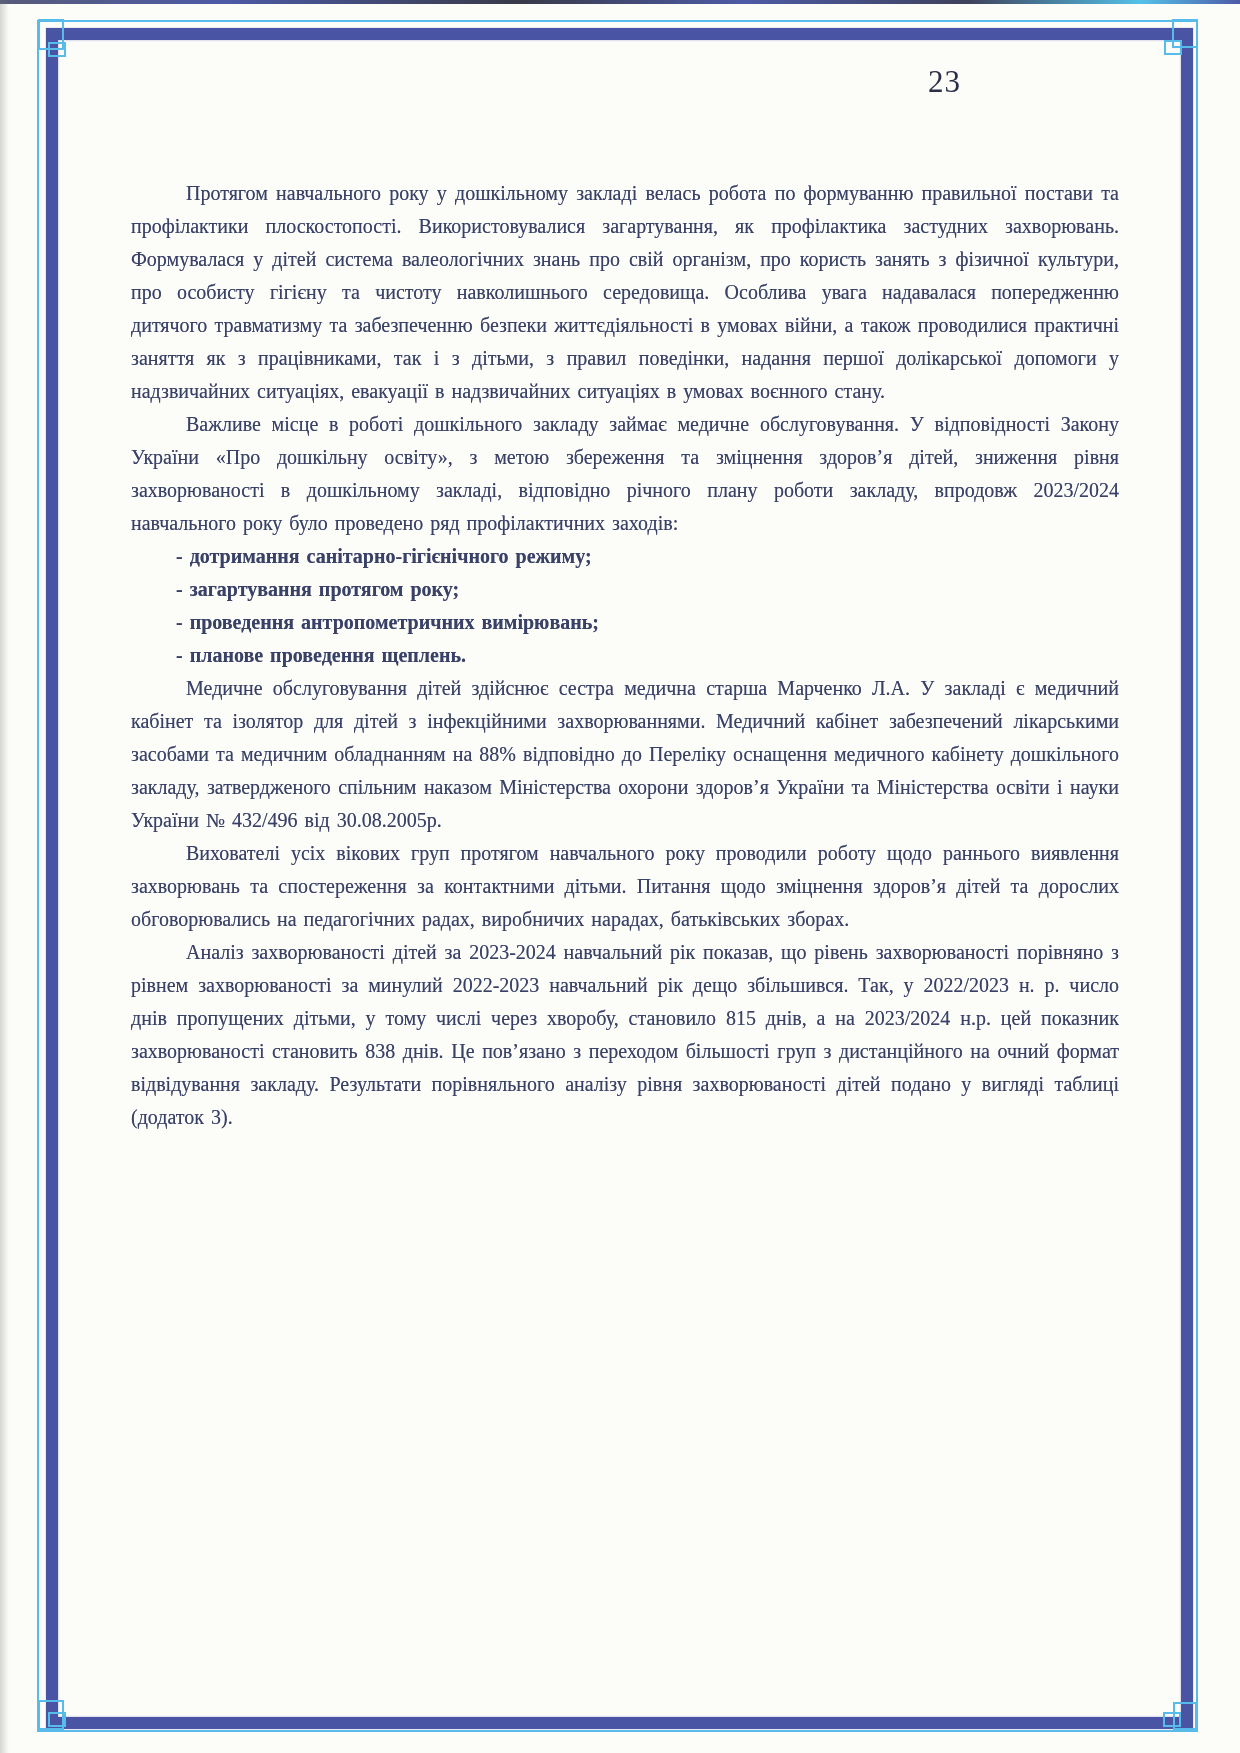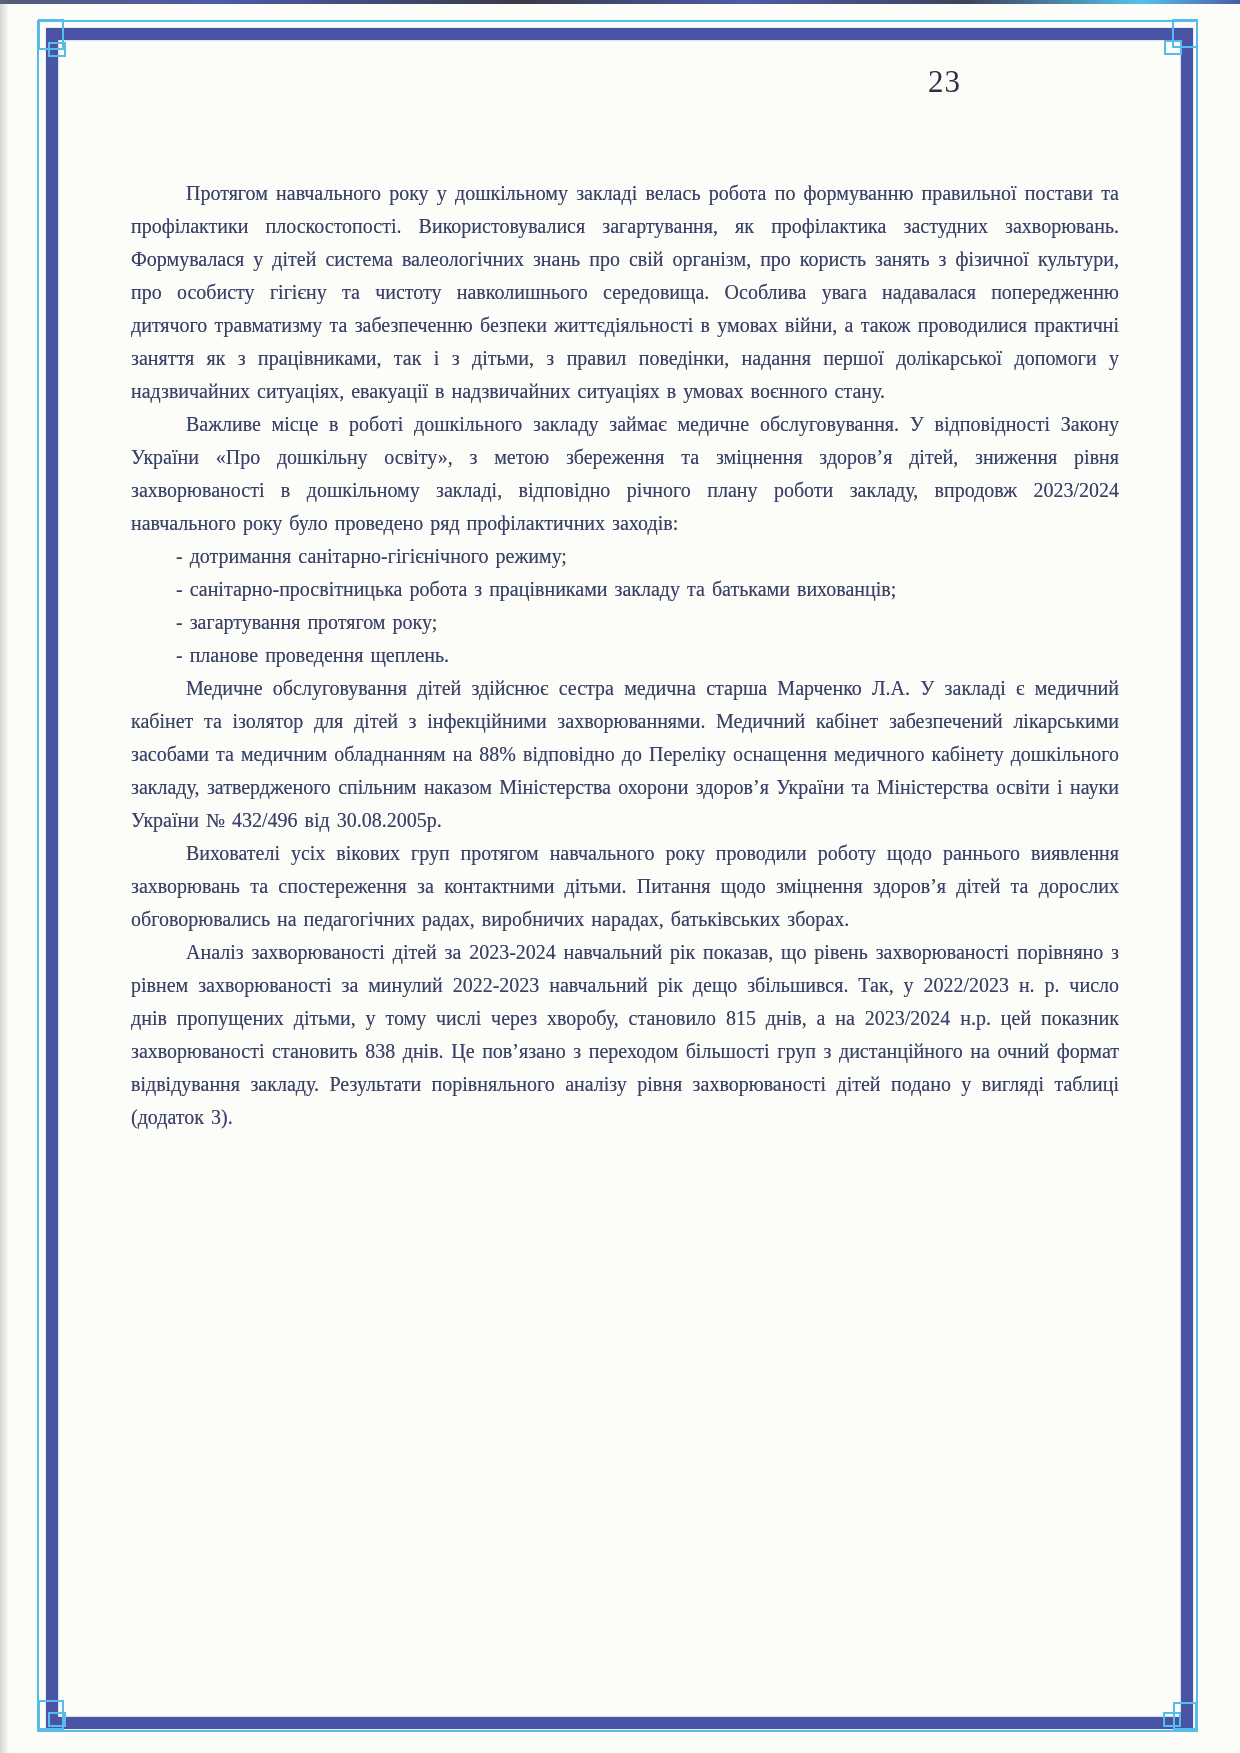--- a/index.html
+++ b/index.html
@@ -56,21 +56,21 @@
   .content{
     position:absolute;left:131px;top:177px;width:988px;
     font-size:20px;line-height:33px;
     color:var(--ink);
     text-align:justify;
     word-spacing:2px;
     text-shadow:0 0 .6px rgba(52,62,110,.55);
   }
   .content p{margin:0;padding:0;}
   p.para{text-indent:55px;}
-  p.li{text-indent:45px;}
+  p.li{text-indent:45px;font-weight:bold;}
 </style>
 </head>
 <body>
 
 <div class="scan">
 
   <div class="edge-top"></div>
   <div class="edge-left"></div>
 
   <div class="frame-line"></div>
@@ -88,22 +88,22 @@
   <div class="orn" style="left:1173px;top:1702px;width:24px;height:28px;"></div>
   <div class="orn" style="left:1163px;top:1712px;width:18px;height:15px;"></div>
 
   <div class="page-num">23</div>
 
   <div class="content">
     <p class="para">Протягом навчального року у дошкільному закладі велась робота по формуванню правильної постави та профілактики плоскостопості. Використовувалися загартування, як профілактика застудних захворювань. Формувалася у дітей система валеологічних знань про свій організм, про користь занять з фізичної культури, про особисту гігієну та чистоту навколишнього середовища. Особлива увага надавалася попередженню дитячого травматизму та забезпеченню безпеки життєдіяльності в умовах війни, а також проводилися практичні заняття як з працівниками, так і з дітьми, з правил поведінки, надання першої долікарської допомоги у надзвичайних ситуаціях, евакуації в надзвичайних ситуаціях в умовах воєнного стану.</p>
     <p class="para">Важливе місце в роботі дошкільного закладу займає медичне обслуговування. У відповідності Закону України «Про дошкільну освіту», з метою збереження та зміцнення здоров’я дітей, зниження рівня захворюваності в дошкільному закладі, відповідно річного плану роботи закладу, впродовж 2023/2024 навчального року було проведено ряд профілактичних заходів:</p>
 
     <p class="li">- дотримання санітарно-гігієнічного режиму;</p>
-    <p class="li">- санітарно-просвітницька робота з працівниками закладу та батьками вихованців;</p>
     <p class="li">- загартування протягом року;</p>
+    <p class="li">- проведення антропометричних вимірювань;</p>
     <p class="li">- планове проведення щеплень.</p>
 
     <p class="para">Медичне обслуговування дітей здійснює сестра медична старша Марченко Л.А. У закладі є медичний кабінет та ізолятор для дітей з інфекційними захворюваннями. Медичний кабінет забезпечений лікарськими засобами та медичним обладнанням на 88% відповідно до Переліку оснащення медичного кабінету дошкільного закладу, затвердженого спільним наказом Міністерства охорони здоров’я України та Міністерства освіти і науки України № 432/496 від 30.08.2005р.</p>
     <p class="para">Вихователі усіх вікових груп протягом навчального року проводили роботу щодо раннього виявлення захворювань та спостереження за контактними дітьми. Питання щодо зміцнення здоров’я дітей та дорослих обговорювались на педагогічних радах, виробничих нарадах, батьківських зборах.</p>
     <p class="para">Аналіз захворюваності дітей за 2023-2024 навчальний рік показав, що рівень захворюваності порівняно з рівнем захворюваності за минулий 2022-2023 навчальний рік дещо збільшився. Так, у 2022/2023 н. р. число днів пропущених дітьми, у тому числі через хворобу, становило 815 днів, а на 2023/2024 н.р. цей показник захворюваності становить 838 днів. Це пов’язано з переходом більшості груп з дистанційного на очний формат відвідування закладу. Результати порівняльного аналізу рівня захворюваності дітей подано у вигляді таблиці (додаток 3).</p>
   </div>
 
 </div>
 
 </body></html>

